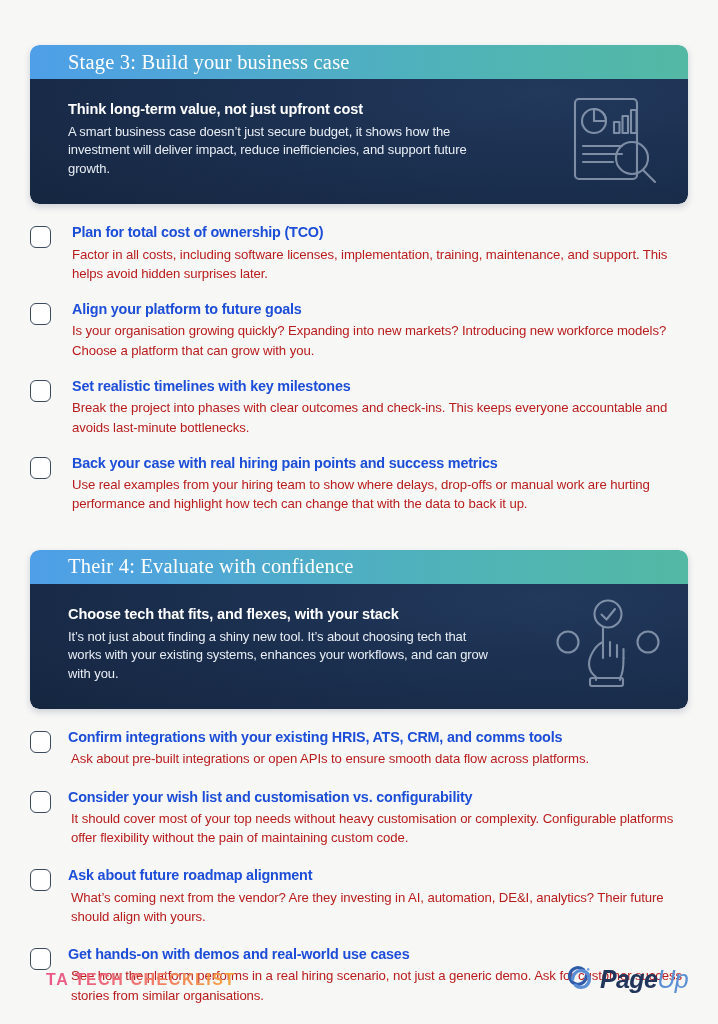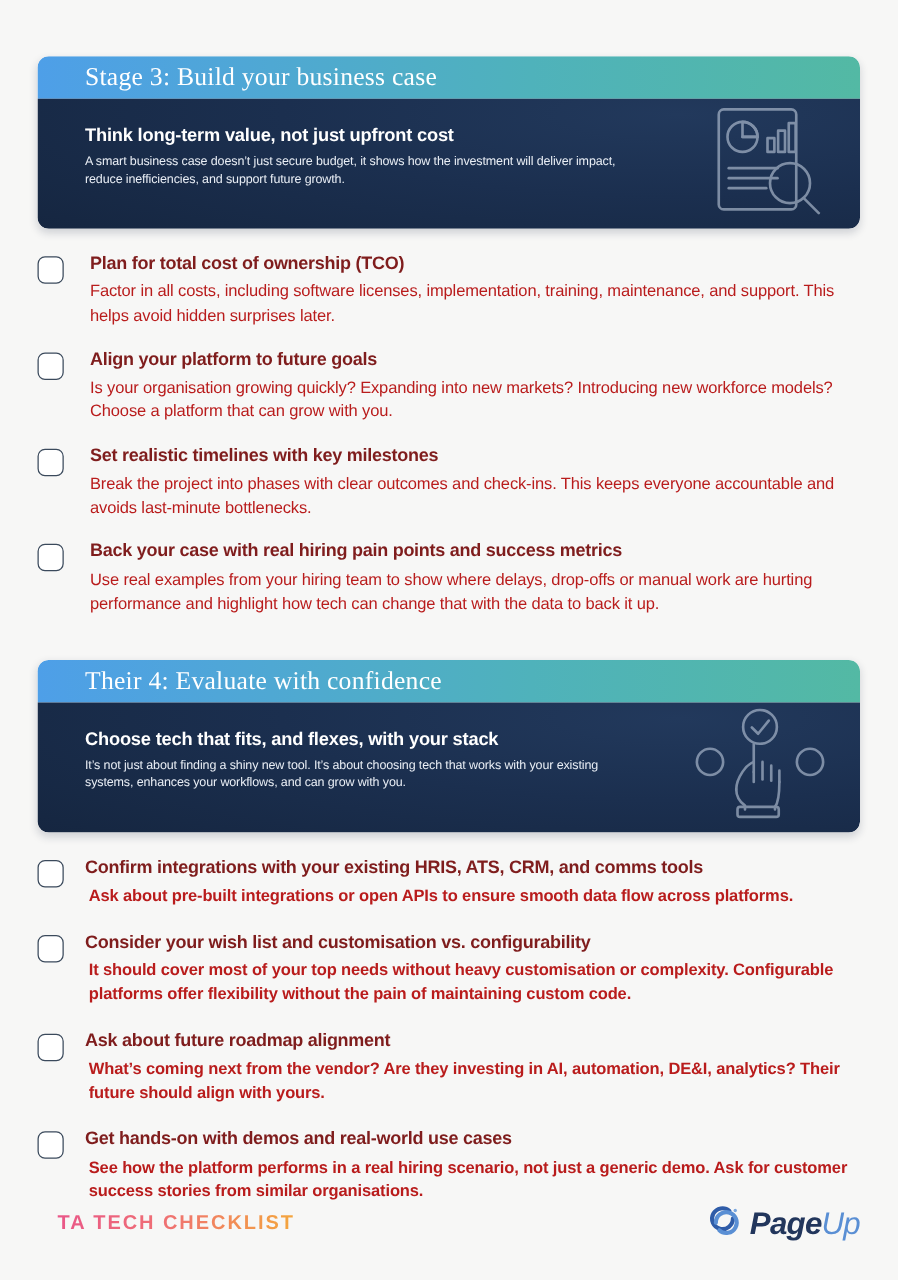--- a/index.html
+++ b/index.html
@@ -57,21 +57,21 @@
 
   .banner-heading {
     font-size: 14.6px;
     font-weight: bold;
     color: #ffffff;
     letter-spacing: -.15px;
     margin-bottom: 6px;
   }
 
   .banner-text {
-    font-size: 10px;
+    font-size: 13px;
     color: #e9eef5;
     line-height: 1.42;
     letter-spacing: -.1px;
     max-width: 430px;
   }
 
   .banner-icon {
     position: absolute;
     right: 26px;
     top: 50%;
@@ -99,40 +99,40 @@
   }
 
   .check-body {
     padding-left: 17px;
     flex: 1 1 auto;
   }
 
   .check-title {
     font-size: 14.4px;
     font-weight: bold;
-    color: #7f1d1d;
+    color: #1d4ed8;
     letter-spacing: -.2px;
     line-height: 1.2;
   }
 
   .check-desc {
     font-size: 13.2px;
     color: #b91c1c;
     line-height: 1.46;
     letter-spacing: -.1px;
     margin-top: 3px;
   }
 
   
   .section-3 .check-item:first-child { margin-top: 20px; }
   .section-3 .check-body { padding-left: 21px; }
   .section-4 { margin-top: 6px; }
   .section-4 .check-item { margin-top: 20px; }
   .section-4 .check-body { padding-left: 17px; }
-  .section-4 .check-desc { padding-left: 3px; font-weight: bold; }
+  .section-4 .check-desc { padding-left: 3px; }
 
   .stage4-wrap { margin-top: 36px; }
 
   
   .footer {
     position: absolute;
     left: 30px;
     right: 30px;
     bottom: 28px;
     display: flex;

